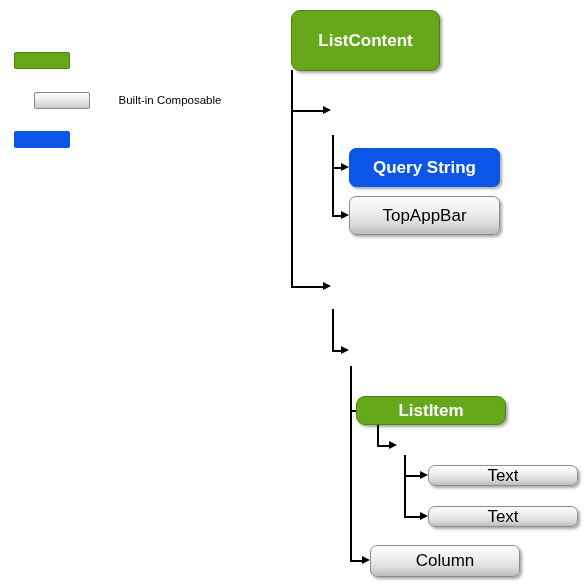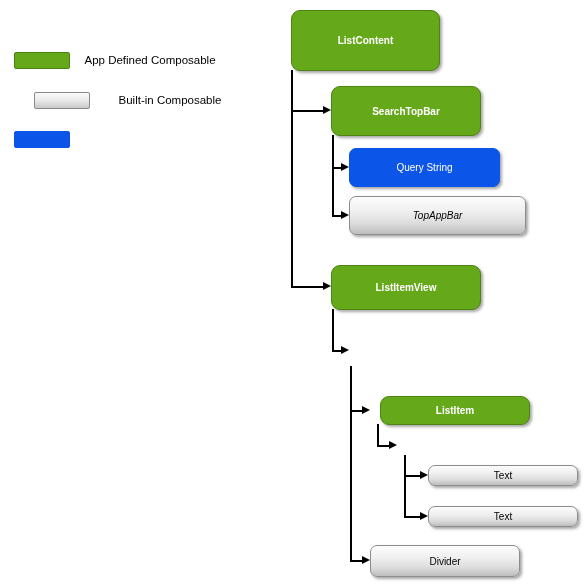--- a/index.html
+++ b/index.html
@@ -55,37 +55,37 @@
     color: #000000;
     white-space: nowrap;
   }
   
   .node {
     position: absolute;
     box-sizing: border-box;
     display: flex;
     align-items: center;
     justify-content: center;
-    font-size: 10px;
+    font-size: 17px;
     white-space: nowrap;
   }
   .node.green {
     background: #65a81a;
     border: 1px solid #4e8412;
     border-radius: 9px;
     color: #ffffff;
     font-weight: bold;
     box-shadow: 2px 2px 3px rgba(0,0,0,0.35);
   }
   .node.blue {
     background: #0b55e8;
     border: 1px solid #0b55e8;
     border-radius: 7px;
     color: #ffffff;
-    font-weight: normal;
+    font-weight: bold;
     box-shadow: 2px 2px 3px rgba(0,0,0,0.35);
   }
   .node.gray {
     background: linear-gradient(to bottom, #fcfcfc 0%, #f0f0f0 38%, #dcdcdc 72%, #bdbdbd 100%);
     border: 1px solid #8d8d8d;
     border-radius: 7px;
     color: #000000;
     font-weight: normal;
     box-shadow: 2px 2px 3px rgba(0,0,0,0.35);
   }
@@ -105,21 +105,20 @@
     border-left: 8px solid #000000;
   }
 </style>
 </head>
 <body>
 
 <div id="canvas">
 
   <div class="legend-row" style="left:14px; top:52px; width:216px;">
     <div class="legend-swatch green"></div>
-    <div class="legend-label">App Defined Composable</div>
   </div>
   <div class="legend-row" style="left:6px; top:92px; width:216px;margin-left:28px;">
     <div class="legend-swatch gray"></div>
     <div class="legend-label">Built-in Composable</div>
   </div>
   <div class="legend-row" style="left:14px; top:131px; width:216px;">
     <div class="legend-swatch blue"></div>
   </div>
 
   <div class="conn v" style="left:291px; top:70px; height:217px;"></div>
@@ -159,47 +158,41 @@
   <div class="conn h" style="left:404px; top:475px; width:18px;"></div>
   <div class="arrow-head" style="left:420px; top:471px;"></div>
 
   <div class="conn h" style="left:404px; top:516px; width:18px;"></div>
   <div class="arrow-head" style="left:420px; top:512px;"></div>
 
   <div class="node green" style="left:291px; top:10px; width:149px; height:61px;">
     <span>ListContent</span>
   </div>
 
-  <div class="node green" style="left:331px; top:86px; width:150px; height:50px;">
-    <span>SearchTopBar</span>
-  </div>
 
   <div class="node blue" style="left:349px; top:148px; width:151px; height:39px;">
     <span>Query String</span>
   </div>
 
-  <div class="node gray" style="left:349px; top:196px; width:177px; height:39px;font-style:italic;">
+  <div class="node gray" style="left:349px; top:196px; width:151px; height:39px;">
     <span>TopAppBar</span>
   </div>
 
-  <div class="node green" style="left:331px; top:265px; width:150px; height:45px;">
-    <span>ListItemView</span>
-  </div>
 
 
-  <div class="node green" style="left:380px; top:396px; width:150px; height:29px;">
+  <div class="node green" style="left:356px; top:396px; width:150px; height:29px;">
     <span>ListItem</span>
   </div>
 
 
   <div class="node gray" style="left:428px; top:465px; width:150px; height:21px;">
     <span>Text</span>
   </div>
 
   <div class="node gray" style="left:428px; top:506px; width:150px; height:21px;">
     <span>Text</span>
   </div>
 
   <div class="node gray" style="left:370px; top:545px; width:150px; height:32px;">
-    <span>Divider</span>
+    <span>Column</span>
   </div>
 
 </div>
 
 </body></html>

